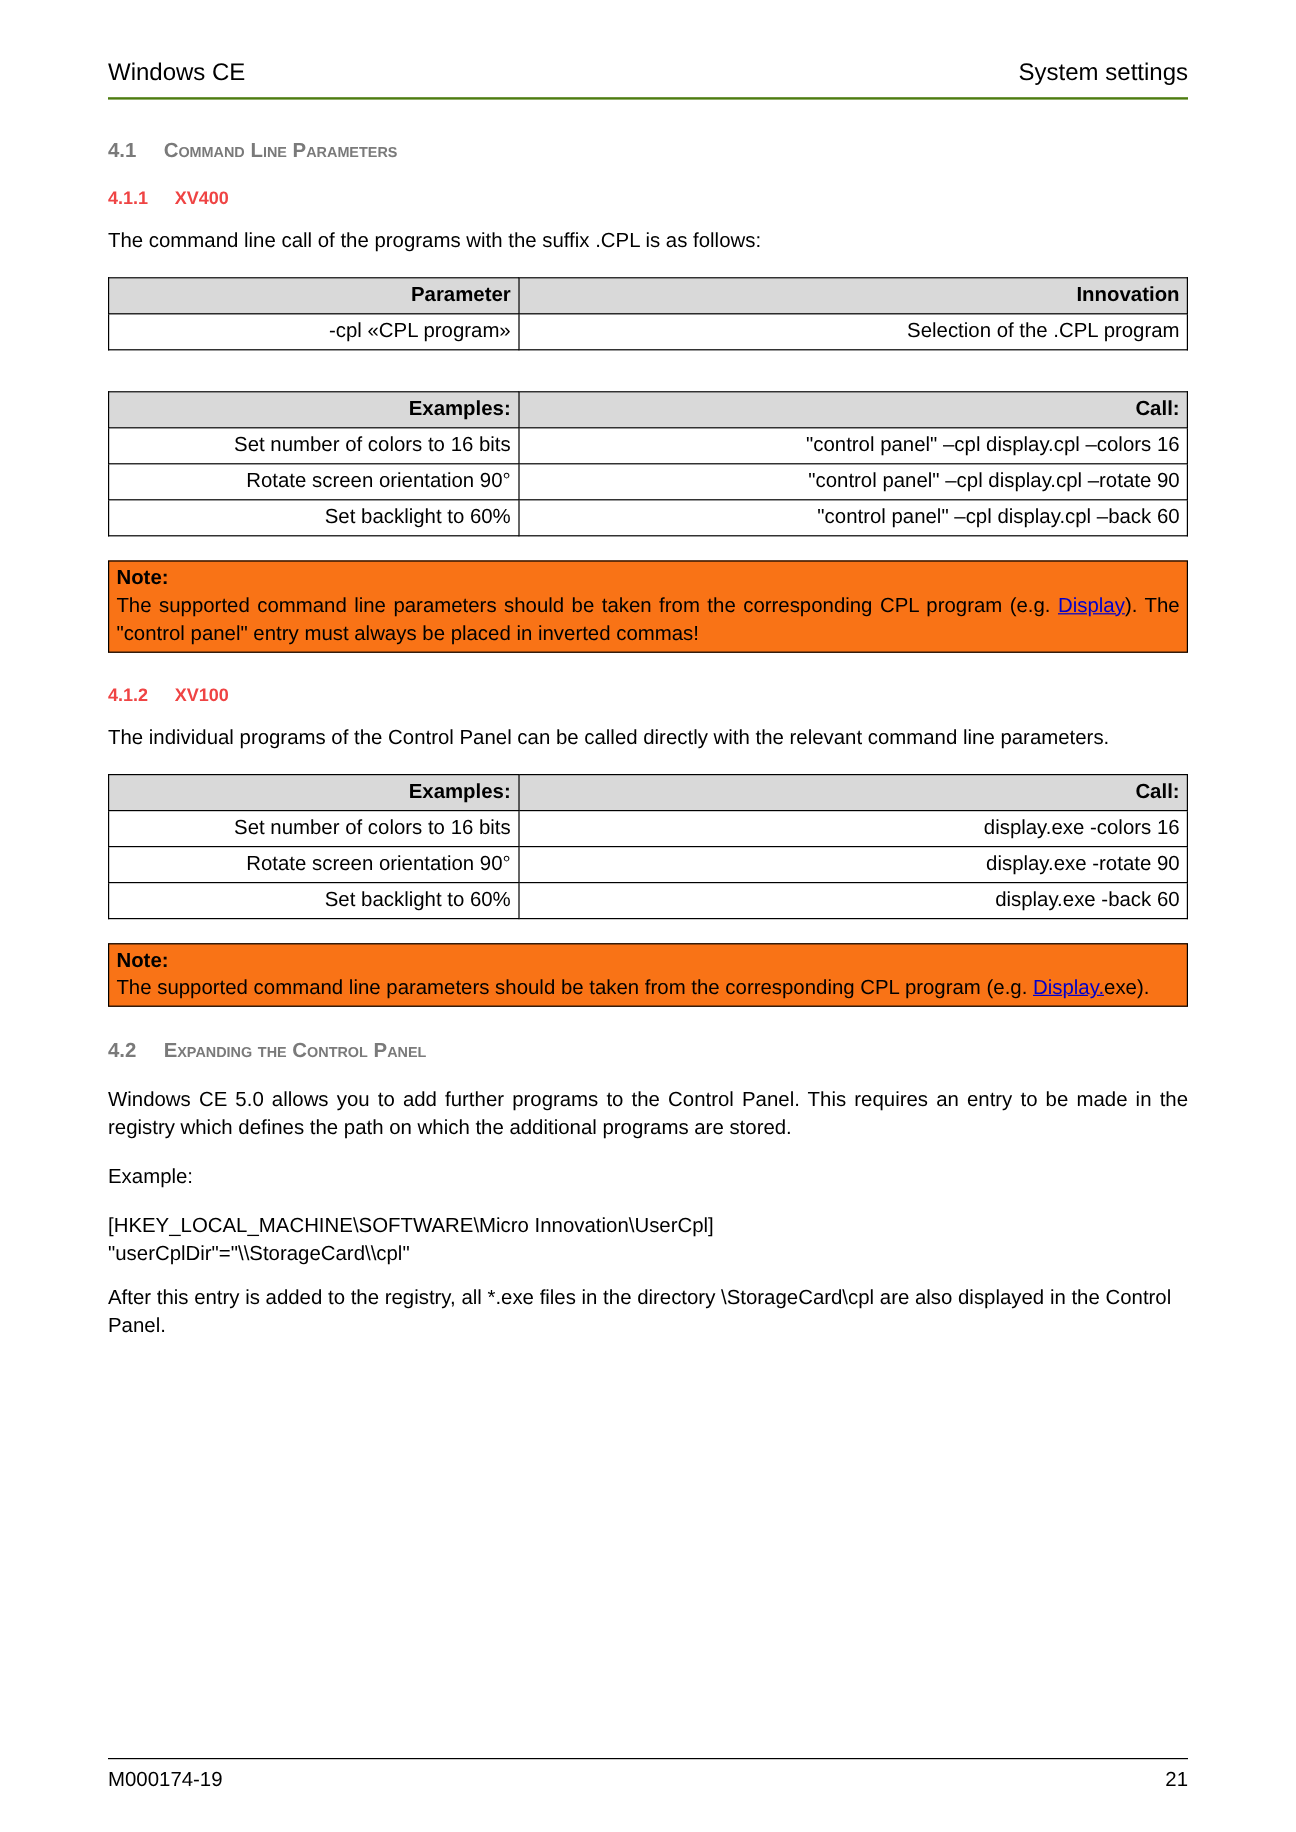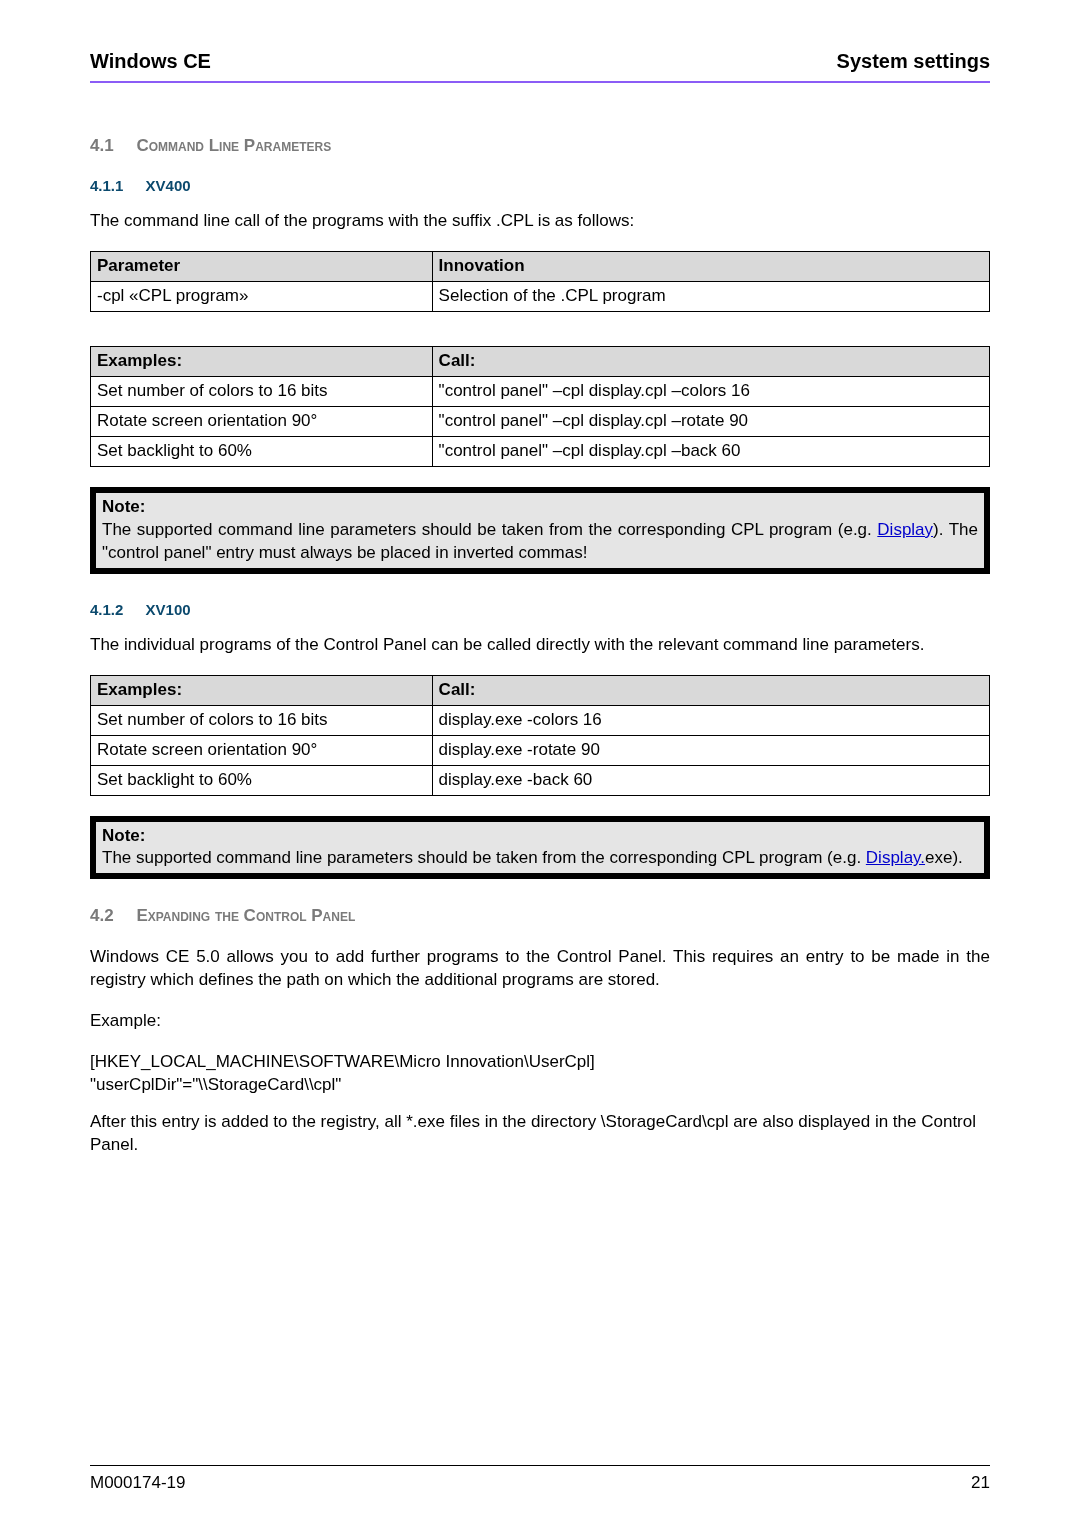--- a/index.html
+++ b/index.html
@@ -11,65 +11,65 @@
     margin: 0 auto;
     padding: 48px 90px 40px 90px;
     font-size: 17px;
     line-height: 1.35;
     position: relative;
     min-height: 1527px;
   }
   .header-row {
     display: flex;
     justify-content: space-between;
-    font-weight: bold;
+    font-weight: normal;
     font-size: 20px;
-    border-bottom: 2px solid #8b5cf6;
+    border-bottom: 2px solid #4d7c0f;
     padding-bottom: 6px;
-    margin-bottom: 52px;
+    margin-bottom: 32px;
   }
   h2.sec {
     font-size: 17px;
     color: #7a7a7a;
     font-weight: bold;
     margin-top: 8px;
     margin-bottom: 18px;
   }
   h2.sec .num { margin-right: 18px; }
   .smallcaps { font-variant: small-caps; }
   h3.sub {
     font-size: 15px;
-    color: #0c4a6e;
+    color: #ef4444;
     font-weight: bold;
     margin-bottom: 14px;
   }
   h3.sub .num { margin-right: 18px; }
   p.body { margin-bottom: 18px; }
   p.just { text-align: justify; }
   table.grid {
     width: 100%;
     border-collapse: collapse;
     margin-bottom: 20px;
   }
   table.grid th, table.grid td {
     border: 1px solid #000;
     padding: 3px 6px;
-    text-align: left;
+    text-align: right;
     vertical-align: top;
     font-size: 17px;
   }
   table.grid th {
     background: #d9d9d9;
     font-weight: bold;
   }
   .col-left { width: 38%; }
   .desc-full { text-align: justify; }
   .note-box {
-    border: 6px solid #000000;
-    background: #e5e5e5;
+    border: 1px solid #000000;
+    background: #f97316;
     padding: 3px 6px;
     margin-bottom: 26px;
     text-align: justify;
   }
   .note-box .note-label { font-weight: bold; }
   .link { color: #0000cc; }
   .spacer-sm { height: 14px; }
   .mono-ish { font-family: Arial, Helvetica, sans-serif; }
   .footer {
     position: absolute;

